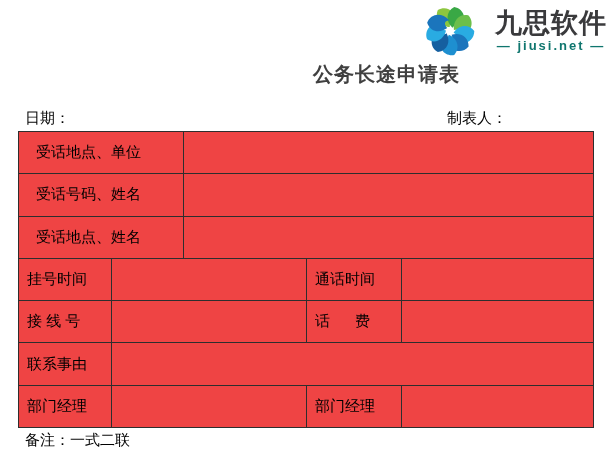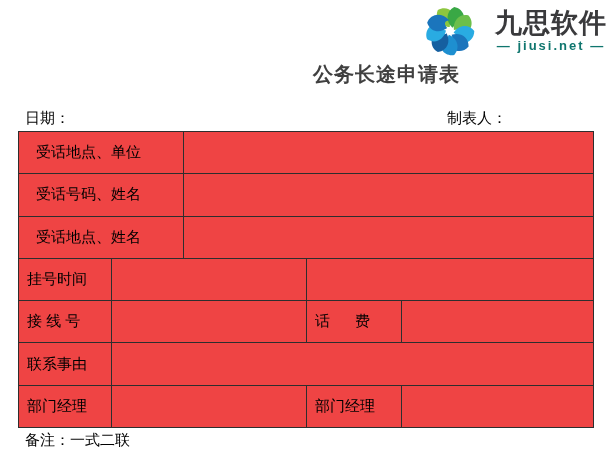--- a/index.html
+++ b/index.html
@@ -134,20 +134,21 @@
     </div>
 
     <div class="trow">
       <div class="tcell lbl-wide">受话地点、姓名</div>
       <div class="tcell val-rest"></div>
     </div>
 
     <div class="trow">
       <div class="tcell lbl">挂号时间</div>
       <div class="tcell val-mid"></div>
+      <div class="tcell lbl2">通话时间</div>
       <div class="tcell val-rest"></div>
     </div>
 
     <div class="trow">
       <div class="tcell lbl">接 线 号</div>
       <div class="tcell val-mid"></div>
       <div class="tcell lbl2">话      费</div>
       <div class="tcell val-rest"></div>
     </div>
 

